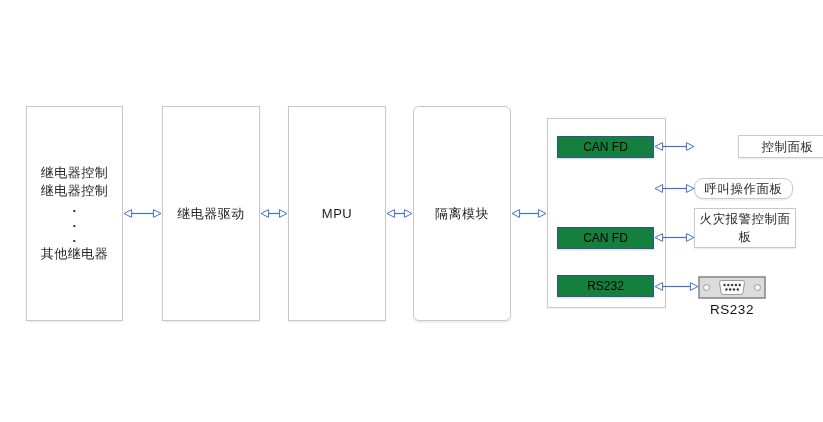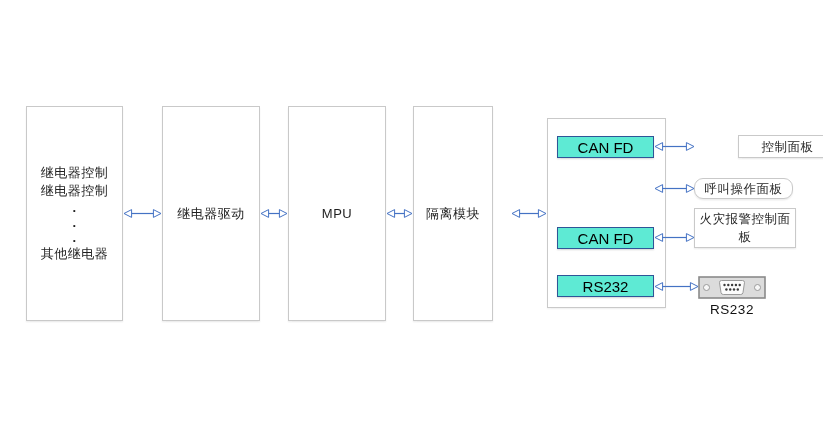--- a/index.html
+++ b/index.html
@@ -14,22 +14,22 @@
     border:1px solid #c9c9c9;
     display:flex;align-items:center;justify-content:center;
     font-size:13px;color:#1f1f1f;
     box-shadow:0 1.5px 1.5px rgba(0,0,0,0.07);
   }
   .group{box-shadow:0 1.5px 1.5px rgba(0,0,0,0.05);}
   .stack{flex-direction:column;}
   .line{line-height:18px;letter-spacing:0.5px;white-space:nowrap;}
   .dot{line-height:15px;font-weight:bold;}
   .blue{
-    background:#5eead4;border:1px solid #2F5597;color:#000000;
-    font-size:15px;box-shadow:0 1.5px 1.5px rgba(0,0,0,0.12);align-items:center;
+    background:#15803d;border:1px solid #2F5597;color:#000000;
+    font-size:12px;box-shadow:0 1.5px 1.5px rgba(0,0,0,0.12);align-items:center;
   }
   .target{font-size:12.5px;line-height:18px;text-align:center;letter-spacing:0.5px;}
   .arrow{position:absolute;overflow:visible;}
   .arrow line{stroke:#4472C4;stroke-width:1.2;}
   .arrow polygon{fill:#ffffff;stroke:#4472C4;stroke-width:1;stroke-linejoin:miter;}
   .caption{
     position:absolute;text-align:center;font-size:13.5px;color:#111111;
     letter-spacing:0.5px;
   }
   .connector{position:absolute;}
@@ -49,21 +49,21 @@
   </div>
 
   <div class="box" style="left:162px;top:106px;width:98px;height:215px;text-align:right;">
     <span class="line">继电器驱动</span>
   </div>
 
   <div class="box" style="left:288px;top:106px;width:98px;height:215px;">
     <span class="line">MPU</span>
   </div>
 
-  <div class="box" style="left:413px;top:106px;width:80px;height:215px;">
+  <div class="box" style="left:413px;top:106px;width:98px;height:215px;border-radius:6px;">
     <span class="line">隔离模块</span>
   </div>
 
   <div class="box group" style="left:547px;top:118px;width:119px;height:190px;"></div>
 
   <div class="box blue" style="left:557px;top:136px;width:97px;height:22px;">
     <span>CAN FD</span>
   </div>
   <div class="box blue" style="left:557px;top:227px;width:97px;height:22px;">
     <span>CAN FD</span>

